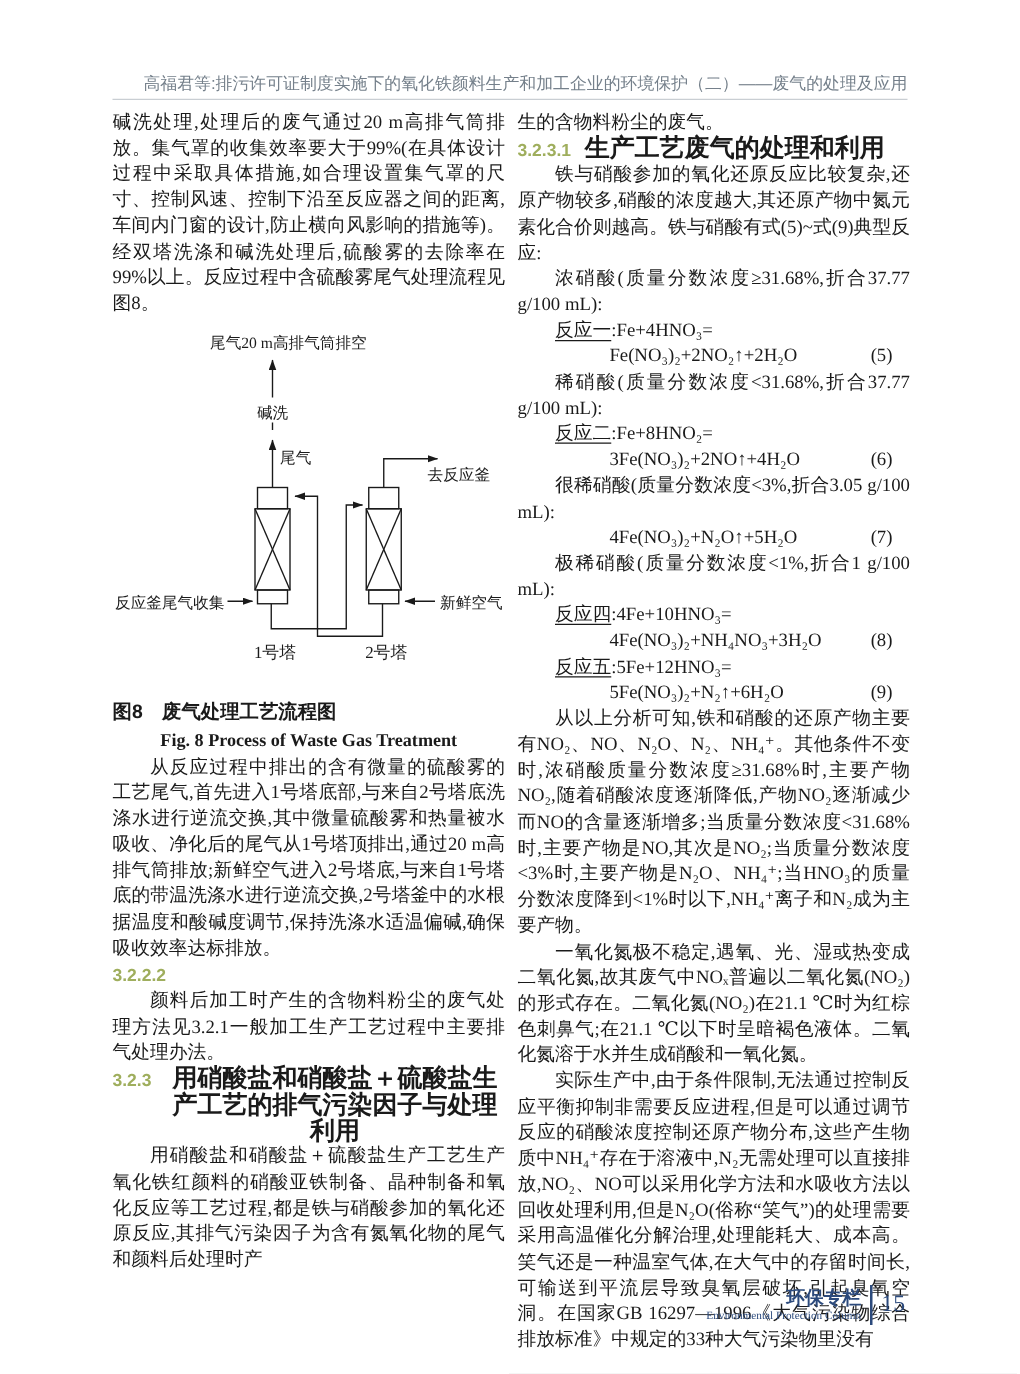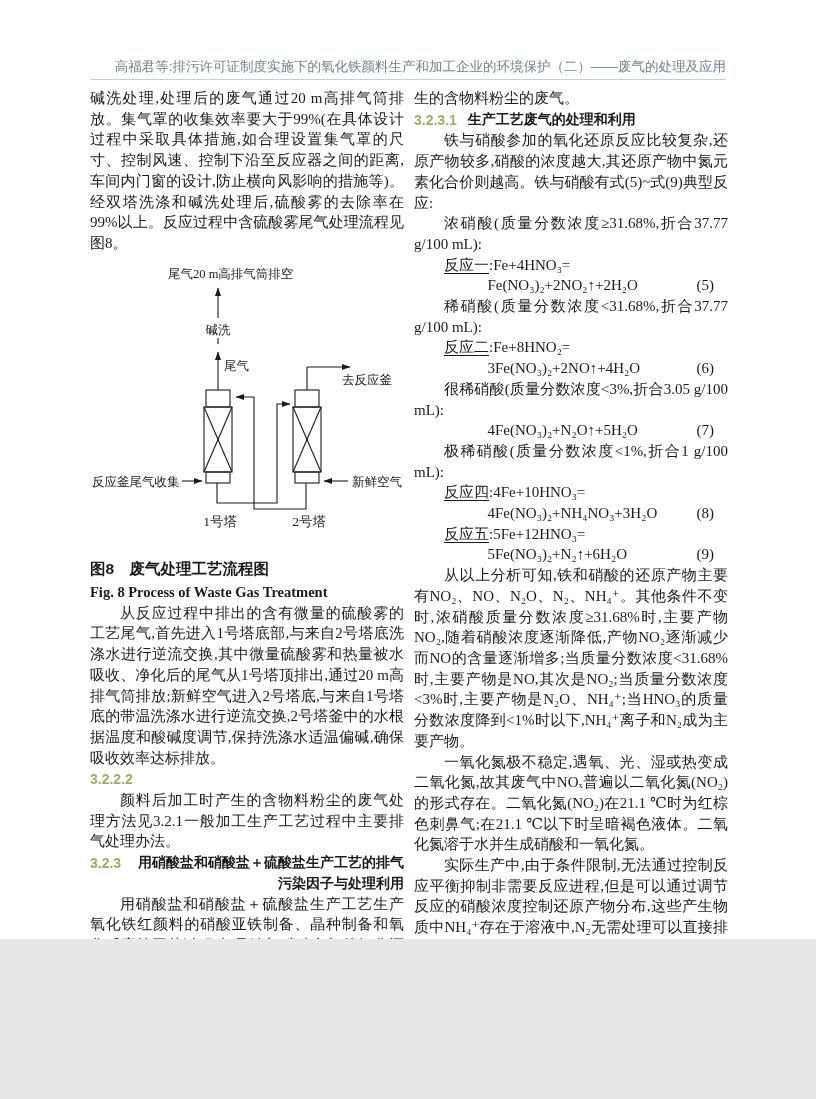--- a/index.html
+++ b/index.html
@@ -1,34 +1,34 @@
 <!DOCTYPE html>
 <html><head>
 <meta charset="utf-8">
 <style>
   html,body{margin:0;padding:0;background:#e8e8e8;}
-  #page{position:relative;width:816px;height:939px;background:#ffffff;margin:0 auto;
+  #page{position:relative;width:816px;height:1099px;background:#ffffff;margin:0 auto;
         font-family:"Liberation Serif","DejaVu Serif","DejaVu Sans",serif;color:#1a1a1a;overflow:hidden;}
   .running-head{position:absolute;left:90px;width:636px;top:58px;text-align:right;
         font-size:13.5px;color:#75808b;font-family:"Liberation Sans","DejaVu Sans",sans-serif;}
   .head-rule{position:absolute;left:90px;width:636px;top:79px;height:1px;background:#c9ced3;}
   .col{position:absolute;top:88px;width:314px;font-size:15px;line-height:20.7px;text-align:justify;}
   #col-left{left:90px;}
   #col-right{left:414px;}
   .col p{margin:0;}
   .indent{text-indent:2em;}
   .sec{display:flex;gap:11px;align-items:flex-start;
        font-family:Liberation Sans, sans-serif;}
   .sec-num{color:#9fae5d;font-weight:700;font-size:14px;flex:none;padding-top:1px;}
-  .sec-title{font-weight:700;font-size:14px;text-align:right;}
+  .sec-title{font-weight:700;font-size:20px;text-align:center;}
   .nowrap{white-space:nowrap;}
   .figure-wrap{margin-top:6px;}
   .fig-cap-zh{text-align:left;font-weight:700;font-size:15.5px;margin-top:4px;
        font-family:"Liberation Sans","DejaVu Sans",sans-serif;}
-  .fig-cap-en{font-weight:700;font-size:14.5px;margin-top:2px;}
+  .fig-cap-en{text-align:center;font-weight:700;font-size:14.5px;margin-top:2px;}
   .p-head{margin-top:14px !important;}
   .eq-l1{padding-left:2em;}
   .eq-label{text-decoration:underline;text-underline-offset:3px;}
   .eq-l2{display:flex;justify-content:space-between;padding-left:4.9em;padding-right:14px;}
   .diagram text{font-family:"Liberation Serif","DejaVu Serif","DejaVu Sans",serif;}
   .footer{position:absolute;right:92px;top:1028px;display:flex;align-items:center;gap:7px;color:#2c4a7c;}
   .footer-txt{text-align:right;}
   .footer-zh{font-family:"Liberation Sans","DejaVu Sans",sans-serif;font-weight:700;font-size:15px;line-height:16px;}
   .footer-en{font-size:9px;line-height:11px;}
   .footer-bar{width:2px;height:32px;background:#2c4a7c;}

